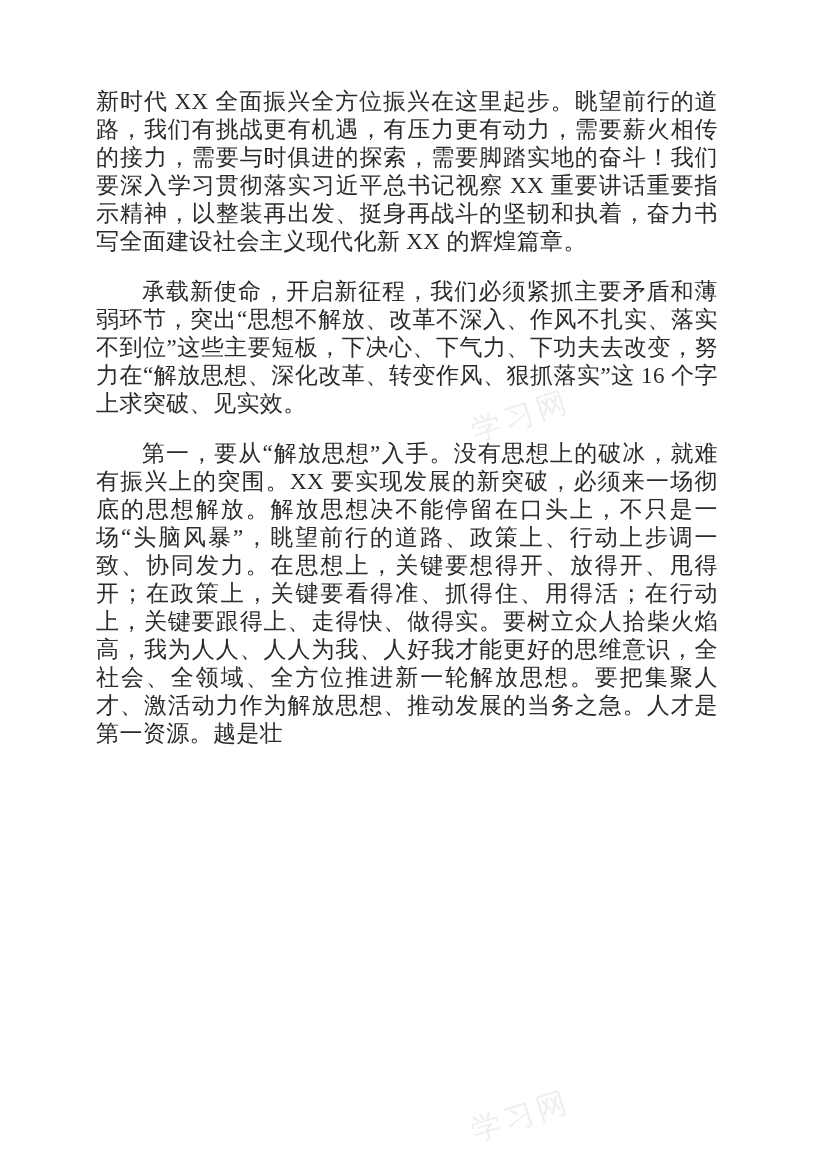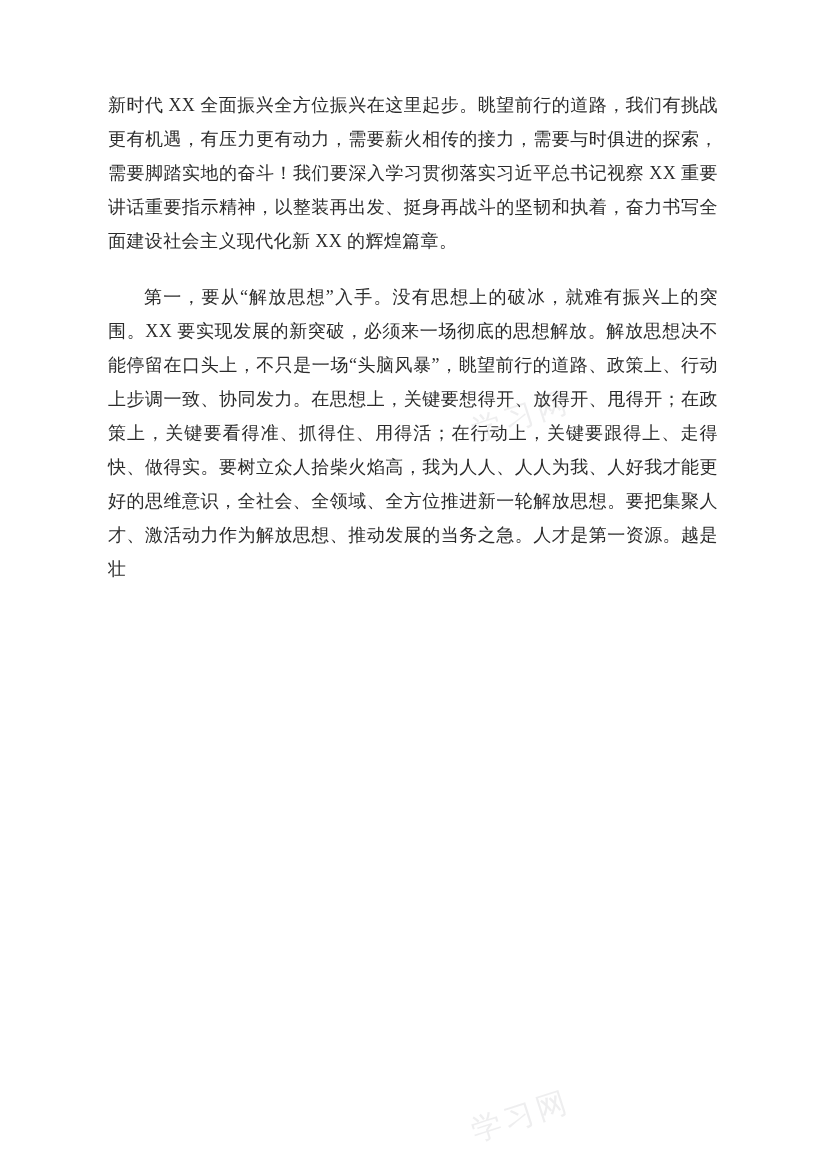--- a/index.html
+++ b/index.html
@@ -20,26 +20,26 @@
     box-sizing: border-box;
   }
   .page-inner {
     position: absolute;
     left: 96px;
     top: 88px;
     width: 622px;
     height: 1020px;
   }
   .doc-paragraph {
-    font-size: 18px;
-    line-height: 34px;
+    font-size: 23px;
+    line-height: 28px;
     color: #2b2b2b;
     text-align: justify;
     text-justify: inter-ideograph;
-    margin: 0 0 22px 12px;
+    margin: 0 0 22px 0;
     letter-spacing: 0.4px;
     font-family: "Liberation Serif", "DejaVu Serif", serif;
   }
   .doc-paragraph.indent {
     text-indent: 2em;
   }
   .watermark {
     position: absolute;
     pointer-events: none;
     color: rgba(120, 125, 135, 0.13);
@@ -70,20 +70,21 @@
     pointer-events: none;
   }
 </style>
 </head>
 <body>
 
 <div class="page">
 
   <div class="page-inner">
     <p class="doc-paragraph">新时代 XX 全面振兴全方位振兴在这里起步。眺望前行的道路，我们有挑战更有机遇，有压力更有动力，需要薪火相传的接力，需要与时俱进的探索，需要脚踏实地的奋斗！我们要深入学习贯彻落实习近平总书记视察 XX 重要讲话重要指示精神，以整装再出发、挺身再战斗的坚韧和执着，奋力书写全面建设社会主义现代化新 XX 的辉煌篇章。</p>
+    <p class="doc-paragraph indent">承载新使命，开启新征程，我们必须紧抓主要矛盾和薄弱环节，突出“思想不解放、改革不深入、作风不扎实、落实不到位”这些主要短板，下决心、下气力、下功夫去改变，努力在“解放思想、深化改革、转变作风、狠抓落实”这 16 个字上求突破、见实效。</p>
     <p class="doc-paragraph indent">第一，要从“解放思想”入手。没有思想上的破冰，就难有振兴上的突围。XX 要实现发展的新突破，必须来一场彻底的思想解放。解放思想决不能停留在口头上，不只是一场“头脑风暴”，眺望前行的道路、政策上、行动上步调一致、协同发力。在思想上，关键要想得开、放得开、甩得开；在政策上，关键要看得准、抓得住、用得活；在行动上，关键要跟得上、走得快、做得实。要树立众人拾柴火焰高，我为人人、人人为我、人好我才能更好的思维意识，全社会、全领域、全方位推进新一轮解放思想。要把集聚人才、激活动力作为解放思想、推动发展的当务之急。人才是第一资源。越是壮</p>
   </div>
 
   <div class="watermark wm1">学习网</div>
   <div class="watermark wm2">学习网</div>
 
   <div class="page-edge-shadow"></div>
 </div>
 
 </body></html>

